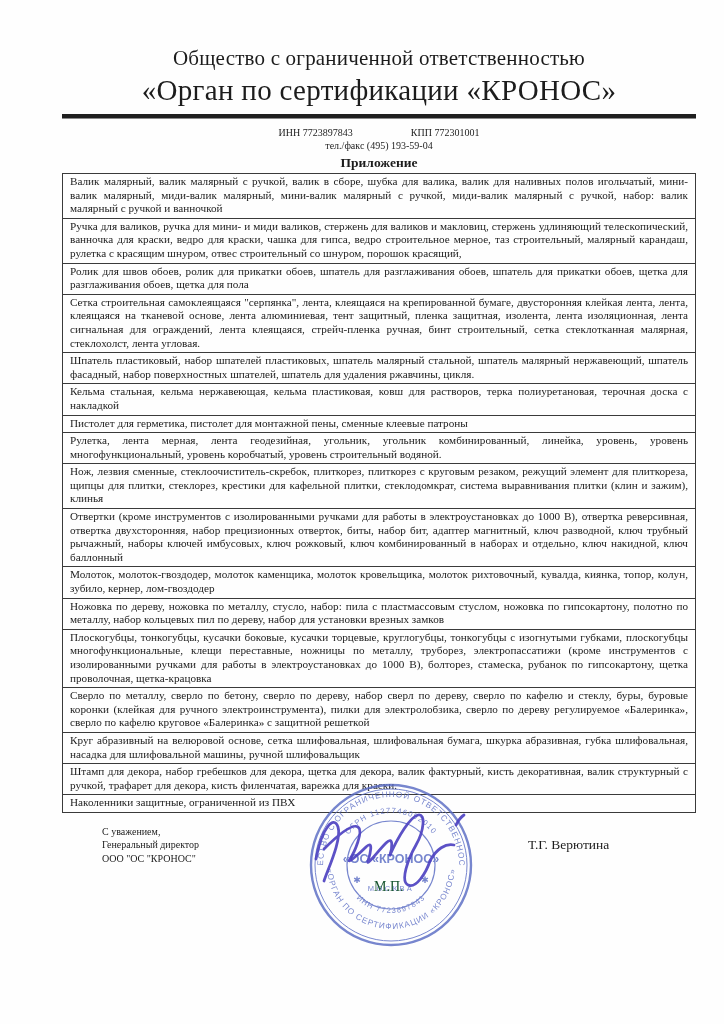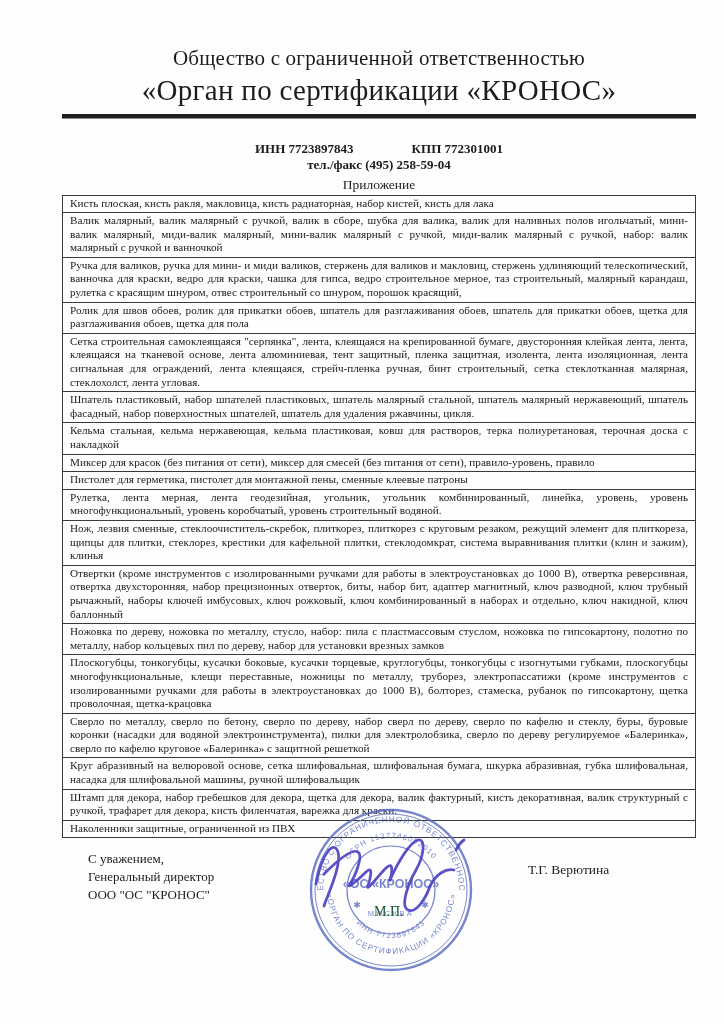--- a/index.html
+++ b/index.html
@@ -14,39 +14,39 @@
     width:724px;height:1024px;
     background:#fefefe;
     overflow:hidden;
     box-sizing:border-box;
     padding:46px 28px 0 62px;
   }
   .hdr{text-align:center;}
   .org-type{font-size:21px;letter-spacing:.2px;}
   .org-name{font-size:29px;font-weight:400;margin-top:3px;letter-spacing:.3px;}
   .hdr-rule{height:4px;background:#1f1f1f;margin-top:7px;border-bottom:1px solid #8a8a8a;}
-  .meta{font-size:13px;margin-top:22px;line-height:1.25;font-weight:bold;}
+  .meta{font-size:10px;margin-top:8px;line-height:1.25;}
   .meta .innkpp span{display:inline-block;}
   .meta .innkpp .gap{width:58px;}
-  .app-title{font-size:13.5px;font-weight:normal;margin-top:3px;margin-bottom:2px;text-align:center;}
+  .app-title{font-size:13.5px;font-weight:bold;margin-top:3px;margin-bottom:2px;text-align:center;}
   .tbl{
     border:1px solid #3a3a3a;
     font-size:11.2px;
     line-height:13.6px;
   }
   .tbl .row{
     border-top:1px solid #3a3a3a;
     padding:1px 7px 2px 7px;
     text-align:justify;
   }
   .tbl .row:first-child{border-top:none;}
   .footer{position:relative;height:150px;}
   .regards{
-    position:absolute;left:26px;top:12px;
-    font-size:13px;line-height:1.35;white-space:pre-line;
+    position:absolute;left:40px;top:12px;
+    font-size:10px;line-height:1.35;white-space:pre-line;
   }
   .director-name{
     position:absolute;left:466px;top:24px;font-size:13.5px;
   }
   .mp-label{
     position:absolute;left:312px;top:66px;font-size:14px;color:#14532d;
   }
   .stamp-wrap{position:absolute;left:243px;top:-34px;width:172px;height:172px;opacity:.82;}
   .sig-wrap{position:absolute;left:246px;top:-16px;width:170px;height:100px;opacity:.9;}
   svg text{font-family:"Liberation Sans","DejaVu Sans",sans-serif;}
@@ -57,42 +57,41 @@
 <div class="page">
 
   <div class="hdr">
     <div class="org-type">Общество с ограниченной ответственностью</div>
     <div class="org-name">«Орган по сертификации «КРОНОС»</div>
     <div class="hdr-rule"></div>
     <div class="meta">
       <div class="innkpp">
         <span>ИНН 7723897843</span><span class="gap"></span><span>КПП 772301001</span>
       </div>
-      <div>тел./факс (495) 258-59-04</div>
+      <div>тел./факс (495) 193-59-04</div>
     </div>
   </div>
 
   <div class="app-title">Приложение</div>
 
   <div class="tbl">
-      <div class="row">Кисть плоская, кисть ракля, макловица, кисть радиаторная, набор кистей, кисть для лака</div>
       <div class="row">Валик малярный, валик малярный с ручкой, валик в сборе, шубка для валика, валик для наливных полов игольчатый, мини-валик малярный, миди-валик малярный, мини-валик малярный с ручкой, миди-валик малярный с ручкой, набор: валик малярный с ручкой и ванночкой</div>
       <div class="row">Ручка для валиков, ручка для мини- и миди валиков, стержень для валиков и макловиц, стержень удлиняющий телескопический, ванночка для краски, ведро для краски, чашка для гипса, ведро строительное мерное, таз строительный, малярный карандаш, рулетка с красящим шнуром, отвес строительный со шнуром, порошок красящий,</div>
       <div class="row">Ролик для швов обоев, ролик для прикатки обоев, шпатель для разглаживания обоев, шпатель для прикатки обоев, щетка для разглаживания обоев, щетка для пола</div>
       <div class="row">Сетка строительная самоклеящаяся "серпянка", лента, клеящаяся на крепированной бумаге, двусторонняя клейкая лента, лента, клеящаяся на тканевой основе, лента алюминиевая, тент защитный, пленка защитная, изолента, лента изоляционная, лента сигнальная для ограждений, лента клеящаяся, стрейч-пленка ручная, бинт строительный, сетка стеклотканная малярная, стеклохолст, лента угловая.</div>
       <div class="row">Шпатель пластиковый, набор шпателей пластиковых, шпатель малярный стальной, шпатель малярный нержавеющий, шпатель фасадный, набор поверхностных шпателей, шпатель для удаления ржавчины, цикля.</div>
       <div class="row">Кельма стальная, кельма нержавеющая, кельма пластиковая, ковш для растворов, терка полиуретановая, терочная доска с накладкой</div>
-      <div class="row">Миксер для красок (без питания от сети), миксер для смесей (без питания от сети), правило-уровень, правило</div>
       <div class="row">Пистолет для герметика, пистолет для монтажной пены, сменные клеевые патроны</div>
       <div class="row">Рулетка, лента мерная, лента геодезийная, угольник, угольник комбинированный, линейка, уровень, уровень многофункциональный, уровень коробчатый, уровень строительный водяной.</div>
       <div class="row">Нож, лезвия сменные, стеклоочиститель-скребок, плиткорез, плиткорез с круговым резаком, режущий элемент для плиткореза, щипцы для плитки, стеклорез, крестики для кафельной плитки, стеклодомкрат, система выравнивания плитки (клин и зажим), клинья</div>
       <div class="row">Отвертки (кроме инструментов с изолированными ручками для работы в электроустановках до 1000 В), отвертка реверсивная, отвертка двухсторонняя, набор прецизионных отверток, биты, набор бит, адаптер магнитный, ключ разводной, ключ трубный рычажный, наборы ключей имбусовых, ключ рожковый, ключ комбинированный в наборах и отдельно, ключ накидной, ключ баллонный</div>
+      <div class="row">Молоток, молоток-гвоздодер, молоток каменщика, молоток кровельщика, молоток рихтовочный, кувалда, киянка, топор, колун, зубило, кернер, лом-гвоздодер</div>
       <div class="row">Ножовка по дереву, ножовка по металлу, стусло, набор: пила с пластмассовым стуслом, ножовка по гипсокартону, полотно по металлу, набор кольцевых пил по дереву, набор для установки врезных замков</div>
       <div class="row">Плоскогубцы, тонкогубцы, кусачки боковые, кусачки торцевые, круглогубцы, тонкогубцы с изогнутыми губками, плоскогубцы многофункциональные, клещи переставные, ножницы по металлу, труборез, электропассатижи (кроме инструментов с изолированными ручками для работы в электроустановках до 1000 В), болторез, стамеска, рубанок по гипсокартону, щетка проволочная, щетка-крацовка</div>
-      <div class="row">Сверло по металлу, сверло по бетону, сверло по дереву, набор сверл по дереву, сверло по кафелю и стеклу, буры, буровые коронки (насадки для водяной электроинструмента), пилки для электролобзика, сверло по дереву регулируемое «Балеринка», сверло по кафелю круговое «Балеринка» с защитной решеткой</div>
+      <div class="row">Сверло по металлу, сверло по бетону, сверло по дереву, набор сверл по дереву, сверло по кафелю и стеклу, буры, буровые коронки (клейкая для ручного электроинструмента), пилки для электролобзика, сверло по дереву регулируемое «Балеринка», сверло по кафелю круговое «Балеринка» с защитной решеткой</div>
       <div class="row">Круг абразивный на велюровой основе, сетка шлифовальная, шлифовальная бумага, шкурка абразивная, губка шлифовальная, насадка для шлифовальной машины, ручной шлифовальщик</div>
       <div class="row">Штамп для декора, набор гребешков для декора, щетка для декора, валик фактурный, кисть декоративная, валик структурный с ручкой, трафарет для декора, кисть филенчатая, варежка для краски.</div>
       <div class="row">Наколенники защитные, ограниченной из ПВХ</div>
     </div>
 
   <div class="footer">
     <div class="regards">С уважением,
 Генеральный директор
 ООО "ОС "КРОНОС"</div>
     <div class="director-name">Т.Г. Верютина</div>

